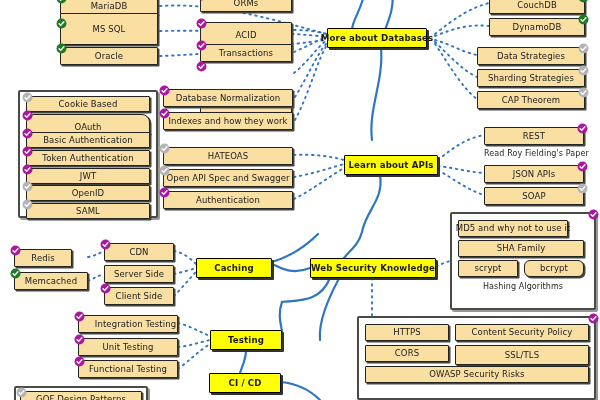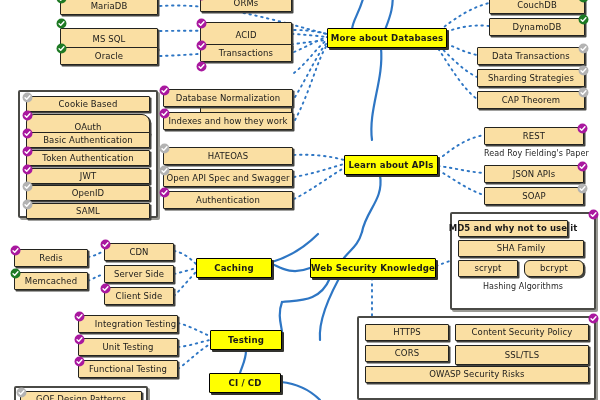--- a/index.html
+++ b/index.html
@@ -134,21 +134,21 @@
       <path d="M372,278 C372,294 372,306 372,316"></path>
     </g>
   </svg>
 
   <div class="frame" id="frame-auth" style="left: 18px; top: 90px; width: 140px; height: 128px;"></div>
   <div class="frame" id="frame-patterns" style="left: 14px; top: 386px; width: 134px; height: 24px;"></div>
   <div class="frame" id="frame-hashing" style="left: 450px; top: 212px; width: 146px; height: 98px;"></div>
   <div class="frame" id="frame-security" style="left: 357px; top: 316px; width: 239px; height: 84px;"></div>
 
   <div id="nodes">
-      <div class="node main" style="left: 327px; top: 28px; width: 120px; height: 20px;">
+      <div class="node main" style="left: 327px; top: 28px; width: 100px; height: 20px;">
         <span>More about Databases</span>
       </div>
       <div class="node main" style="left: 344px; top: 155px; width: 94px; height: 20px;">
         <span>Learn about APIs</span>
       </div>
       <div class="node main" style="left: 196px; top: 258px; width: 76px; height: 20px;">
         <span>Caching</span>
       </div>
       <div class="node main" style="left: 310px; top: 258px; width: 126px; height: 20px;">
         <span>Web Security Knowledge</span>
@@ -161,21 +161,21 @@
       </div>
       <div class="node leaf" style="left: 60px; top: -3px; width: 98px; height: 18px;">
         <span>MariaDB</span>
       </div>
       <span class="badge" style="left: 56px; top: -7px;">
         <svg viewBox="0 0 20 20">
           <circle cx="10" cy="10" r="9" fill="#1E7A24"></circle>
           <path d="M5.6 10.3 L8.6 13.2 L14.4 6.9" fill="none" stroke="#ffffff" stroke-width="2.6" stroke-linecap="round" stroke-linejoin="round"></path>
         </svg>
       </span>
-      <div class="node leaf" style="left: 60px; top: 28px; width: 98px; height: 22px;">
+      <div class="node leaf" style="left: 60px; top: 13px; width: 98px; height: 32px;">
         <span>MS SQL</span>
       </div>
       <span class="badge" style="left: 56px; top: 18px;">
         <svg viewBox="0 0 20 20">
           <circle cx="10" cy="10" r="9" fill="#1E7A24"></circle>
           <path d="M5.6 10.3 L8.6 13.2 L14.4 6.9" fill="none" stroke="#ffffff" stroke-width="2.6" stroke-linecap="round" stroke-linejoin="round"></path>
         </svg>
       </span>
       <div class="node leaf" style="left: 60px; top: 47px; width: 98px; height: 18px;">
         <span>Oracle</span>
@@ -279,21 +279,21 @@
       <div class="node leaf" style="left: 489px; top: 18px; width: 96px; height: 18px;">
         <span>DynamoDB</span>
       </div>
       <span class="badge" style="left: 578px; top: 14px;">
         <svg viewBox="0 0 20 20">
           <circle cx="10" cy="10" r="9" fill="#1E7A24"></circle>
           <path d="M5.6 10.3 L8.6 13.2 L14.4 6.9" fill="none" stroke="#ffffff" stroke-width="2.6" stroke-linecap="round" stroke-linejoin="round"></path>
         </svg>
       </span>
       <div class="node leaf" style="left: 477px; top: 47px; width: 108px; height: 18px;">
-        <span>Data Transactions</span>
+        <span>Data Strategies</span>
       </div>
       <span class="badge" style="left: 578px; top: 43px;">
         <svg viewBox="0 0 20 20">
           <circle cx="10" cy="10" r="9" fill="#B3B3B3"></circle>
           <path d="M5.6 10.3 L8.6 13.2 L14.4 6.9" fill="none" stroke="#ffffff" stroke-width="2.6" stroke-linecap="round" stroke-linejoin="round"></path>
         </svg>
       </span>
       <div class="node leaf" style="left: 477px; top: 69px; width: 108px; height: 18px;">
         <span>Sharding Strategies</span>
       </div>
@@ -396,21 +396,21 @@
       </span>
       <div class="node leaf" style="left: 26px; top: 203px; width: 124px; height: 16px;">
         <span>SAML</span>
       </div>
       <span class="badge" style="left: 22px; top: 199px;">
         <svg viewBox="0 0 20 20">
           <circle cx="10" cy="10" r="9" fill="#B3B3B3"></circle>
           <path d="M5.6 10.3 L8.6 13.2 L14.4 6.9" fill="none" stroke="#ffffff" stroke-width="2.6" stroke-linecap="round" stroke-linejoin="round"></path>
         </svg>
       </span>
-      <div class="node leaf" style="left: 14px; top: 249px; width: 74px; height: 18px; justify-content: center;">
+      <div class="node leaf" style="left: 14px; top: 249px; width: 58px; height: 18px; justify-content: center;">
         <span>Redis</span>
       </div>
       <span class="badge" style="left: 10px; top: 245px;">
         <svg viewBox="0 0 20 20">
           <circle cx="10" cy="10" r="9" fill="#A9189F"></circle>
           <path d="M5.6 10.3 L8.6 13.2 L14.4 6.9" fill="none" stroke="#ffffff" stroke-width="2.6" stroke-linecap="round" stroke-linejoin="round"></path>
         </svg>
       </span>
       <div class="node leaf" style="left: 14px; top: 272px; width: 74px; height: 18px;">
         <span>Memcached</span>
@@ -471,21 +471,21 @@
       </span>
       <div class="node leaf" style="left: 20px; top: 391px; width: 122px; height: 16px;">
         <span>GOF Design Patterns</span>
       </div>
       <span class="badge" style="left: 16px; top: 387px;">
         <svg viewBox="0 0 20 20">
           <circle cx="10" cy="10" r="9" fill="#B3B3B3"></circle>
           <path d="M5.6 10.3 L8.6 13.2 L14.4 6.9" fill="none" stroke="#ffffff" stroke-width="2.6" stroke-linecap="round" stroke-linejoin="round"></path>
         </svg>
       </span>
-      <div class="node leaf" style="left: 458px; top: 220px; width: 110px; height: 17px; font-weight: bold;">
+      <div class="node leaf" style="left: 458px; top: 220px; width: 110px; height: 17px;">
         <span>MD5 and why not to use it</span>
       </div>
       <div class="node leaf" style="left: 458px; top: 240px; width: 126px; height: 17px;">
         <span>SHA Family</span>
       </div>
       <div class="node leaf" style="left: 458px; top: 260px; width: 60px; height: 17px;">
         <span>scrypt</span>
       </div>
       <div class="node leaf" style="left: 524px; top: 260px; width: 60px; height: 17px; border-radius: 6px;">
         <span>bcrypt</span>

